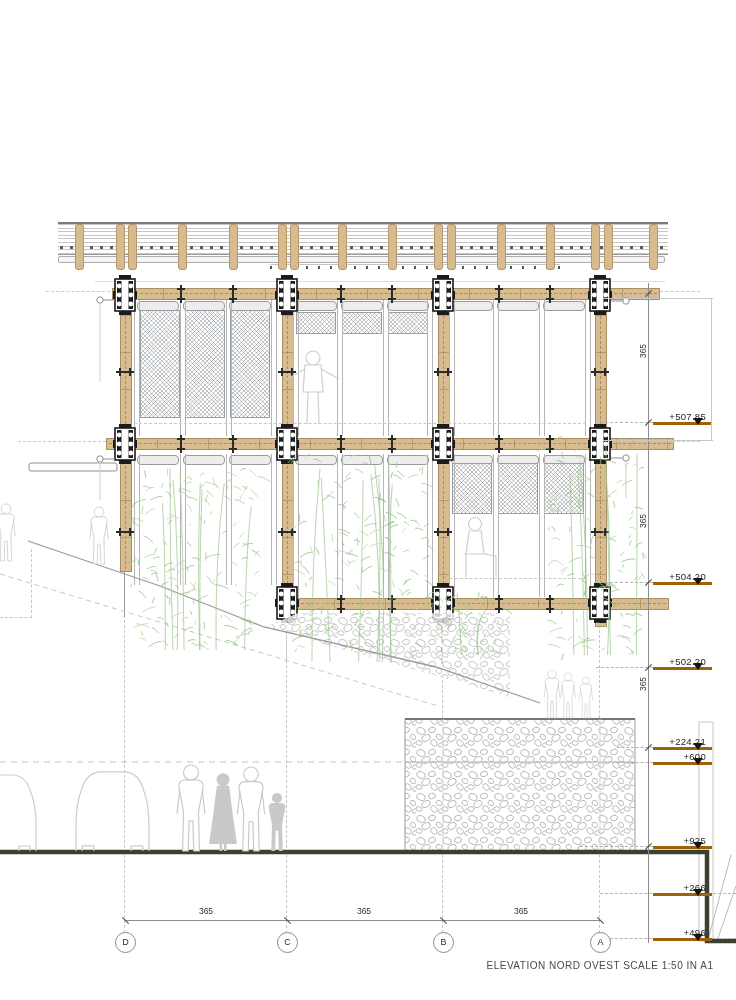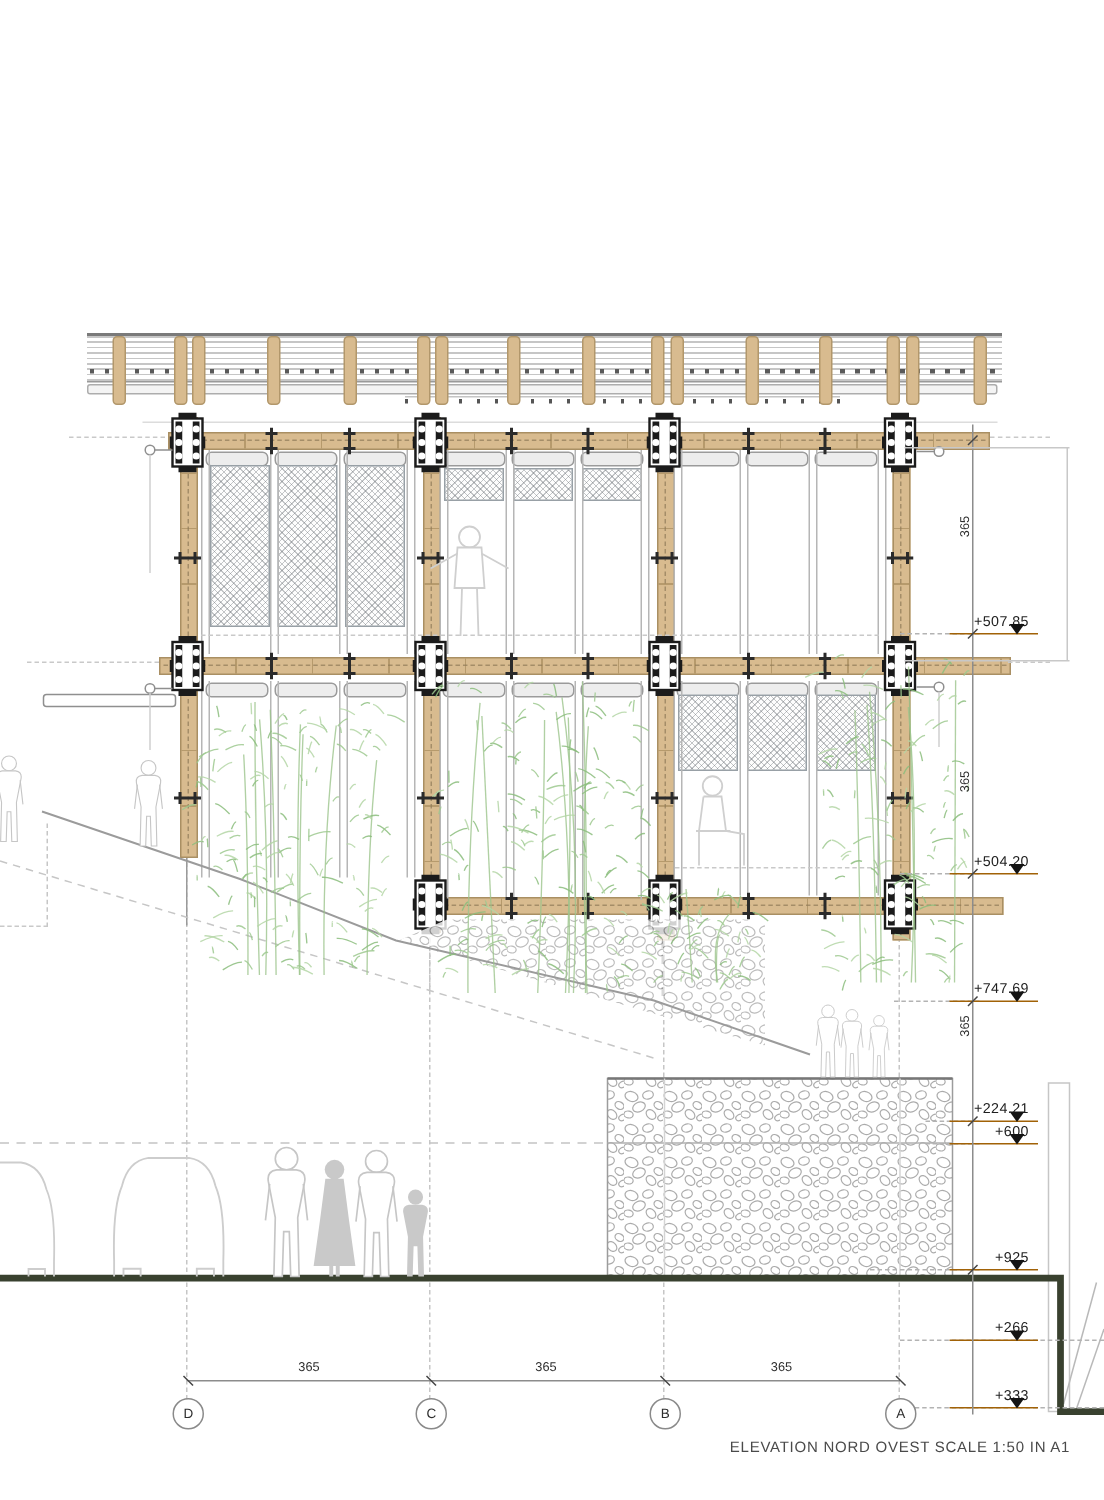--- a/index.html
+++ b/index.html
@@ -18,21 +18,21 @@
   .col .cline{position:absolute;top:2px;bottom:2px;left:4px;border-left:1px dashed #8f7a58;opacity:.7;}
   .beam{background-image:repeating-linear-gradient(90deg,transparent 0,transparent 50px,#b69a6c 50px,#b69a6c 51px);}
   .col{background-image:repeating-linear-gradient(180deg,transparent 0,transparent 36px,#b69a6c 36px,#b69a6c 37px);}
   .lintel{height:8px;border:1px solid #9b9b9b;border-radius:4px;background:#ededed;}
   .hatch{border:1px solid #98a0a6;background-color:#fdfdfd;background-image:repeating-linear-gradient(45deg,rgba(100,106,112,.38) 0,rgba(100,106,112,.38) .7px,transparent .7px,transparent 3px),repeating-linear-gradient(-45deg,rgba(100,106,112,.38) 0,rgba(100,106,112,.38) .7px,transparent .7px,transparent 3px);}
   .mullion{width:4px;border-left:1px solid #b6b6b6;border-right:1px solid #b6b6b6;}
   .gline{border-left:1px dashed #c6c6c6;width:0;}
   .hdashed{border-top:1px dashed #c9c9c9;height:0;}
   .thinline{background:#dcdcdc;height:1px;}
   
-  .marker{position:absolute;left:633px;width:59px;height:0;border-top:1px solid #a16207;}
+  .marker{position:absolute;left:653px;width:59px;height:0;border-top:3px solid #a16207;}
   .marker .lbl{position:absolute;right:6px;bottom:3px;font-size:9.5px;color:#1e1e1e;white-space:nowrap;letter-spacing:.3px;}
   .marker .tri{position:absolute;right:9px;top:-7px;width:0;height:0;border-left:5.5px solid transparent;border-right:5.5px solid transparent;border-top:7px solid #141414;}
   .mdash{position:absolute;border-top:1px dashed #b3b3b3;height:0;}
   .vdim{position:absolute;width:34px;text-align:center;font-size:8.5px;color:#2e2e2e;transform:rotate(-90deg);}
   .hdim{position:absolute;width:36px;text-align:center;font-size:8.5px;color:#2e2e2e;}
   .bubble{position:absolute;width:19px;height:19px;border:1px solid #8a8a8a;border-radius:50%;background:#fff;text-align:center;line-height:19px;font-size:9px;color:#2e2e2e;}
   .title{position:absolute;left:450px;top:960px;width:300px;text-align:center;font-size:10px;letter-spacing:.5px;color:#4a4a4a;}
   .dimline{position:absolute;background:#8c8c8c;}
   .tick{position:absolute;width:9px;height:1px;background:#444;}
 </style>
@@ -1027,21 +1027,21 @@
         <div class="lbl">+507.85</div>
         <div class="tri"></div>
       </div>
     <div class="mdash" style="left:600px;width:53px;top:582px"></div>
     <div class="marker" style="top:582px">
         <div class="lbl">+504.20</div>
         <div class="tri"></div>
       </div>
     <div class="mdash" style="left:596px;width:57px;top:667px"></div>
     <div class="marker" style="top:667px">
-        <div class="lbl">+747.69</div>
+        <div class="lbl">+502.20</div>
         <div class="tri"></div>
       </div>
     <div class="mdash" style="left:617px;width:36px;top:747px"></div>
     <div class="marker" style="top:747px">
         <div class="lbl">+224.21</div>
         <div class="tri"></div>
       </div>
     <div class="mdash" style="left:617px;width:36px;top:762px"></div>
     <div class="marker" style="top:762px">
         <div class="lbl">+600</div>
@@ -1052,21 +1052,21 @@
         <div class="lbl">+925</div>
         <div class="tri"></div>
       </div>
     <div class="mdash" style="left:600px;width:136px;top:893px"></div>
     <div class="marker" style="top:893px">
         <div class="lbl">+266</div>
         <div class="tri"></div>
       </div>
     <div class="mdash" style="left:600px;width:136px;top:938px"></div>
     <div class="marker" style="top:938px">
-        <div class="lbl">+333</div>
+        <div class="lbl">+496</div>
         <div class="tri"></div>
       </div>
 
     <div class="dimline" style="left:648px;top:283px;width:1px;height:660px"></div>
     <div class="dimline" style="left:711px;top:298px;width:1px;height:142px;background:#c8c8c8"></div>
     <div class="dimline" style="left:603px;top:298px;width:110px;height:1px;background:#c8c8c8"></div>
     <div class="dimline" style="left:603px;top:440px;width:110px;height:1px;background:#c8c8c8"></div>
     <div class="vdim" style="left:626px;top:346px">365</div>
     <div class="vdim" style="left:626px;top:516px">365</div>
     <div class="vdim" style="left:626px;top:679px">365</div>

